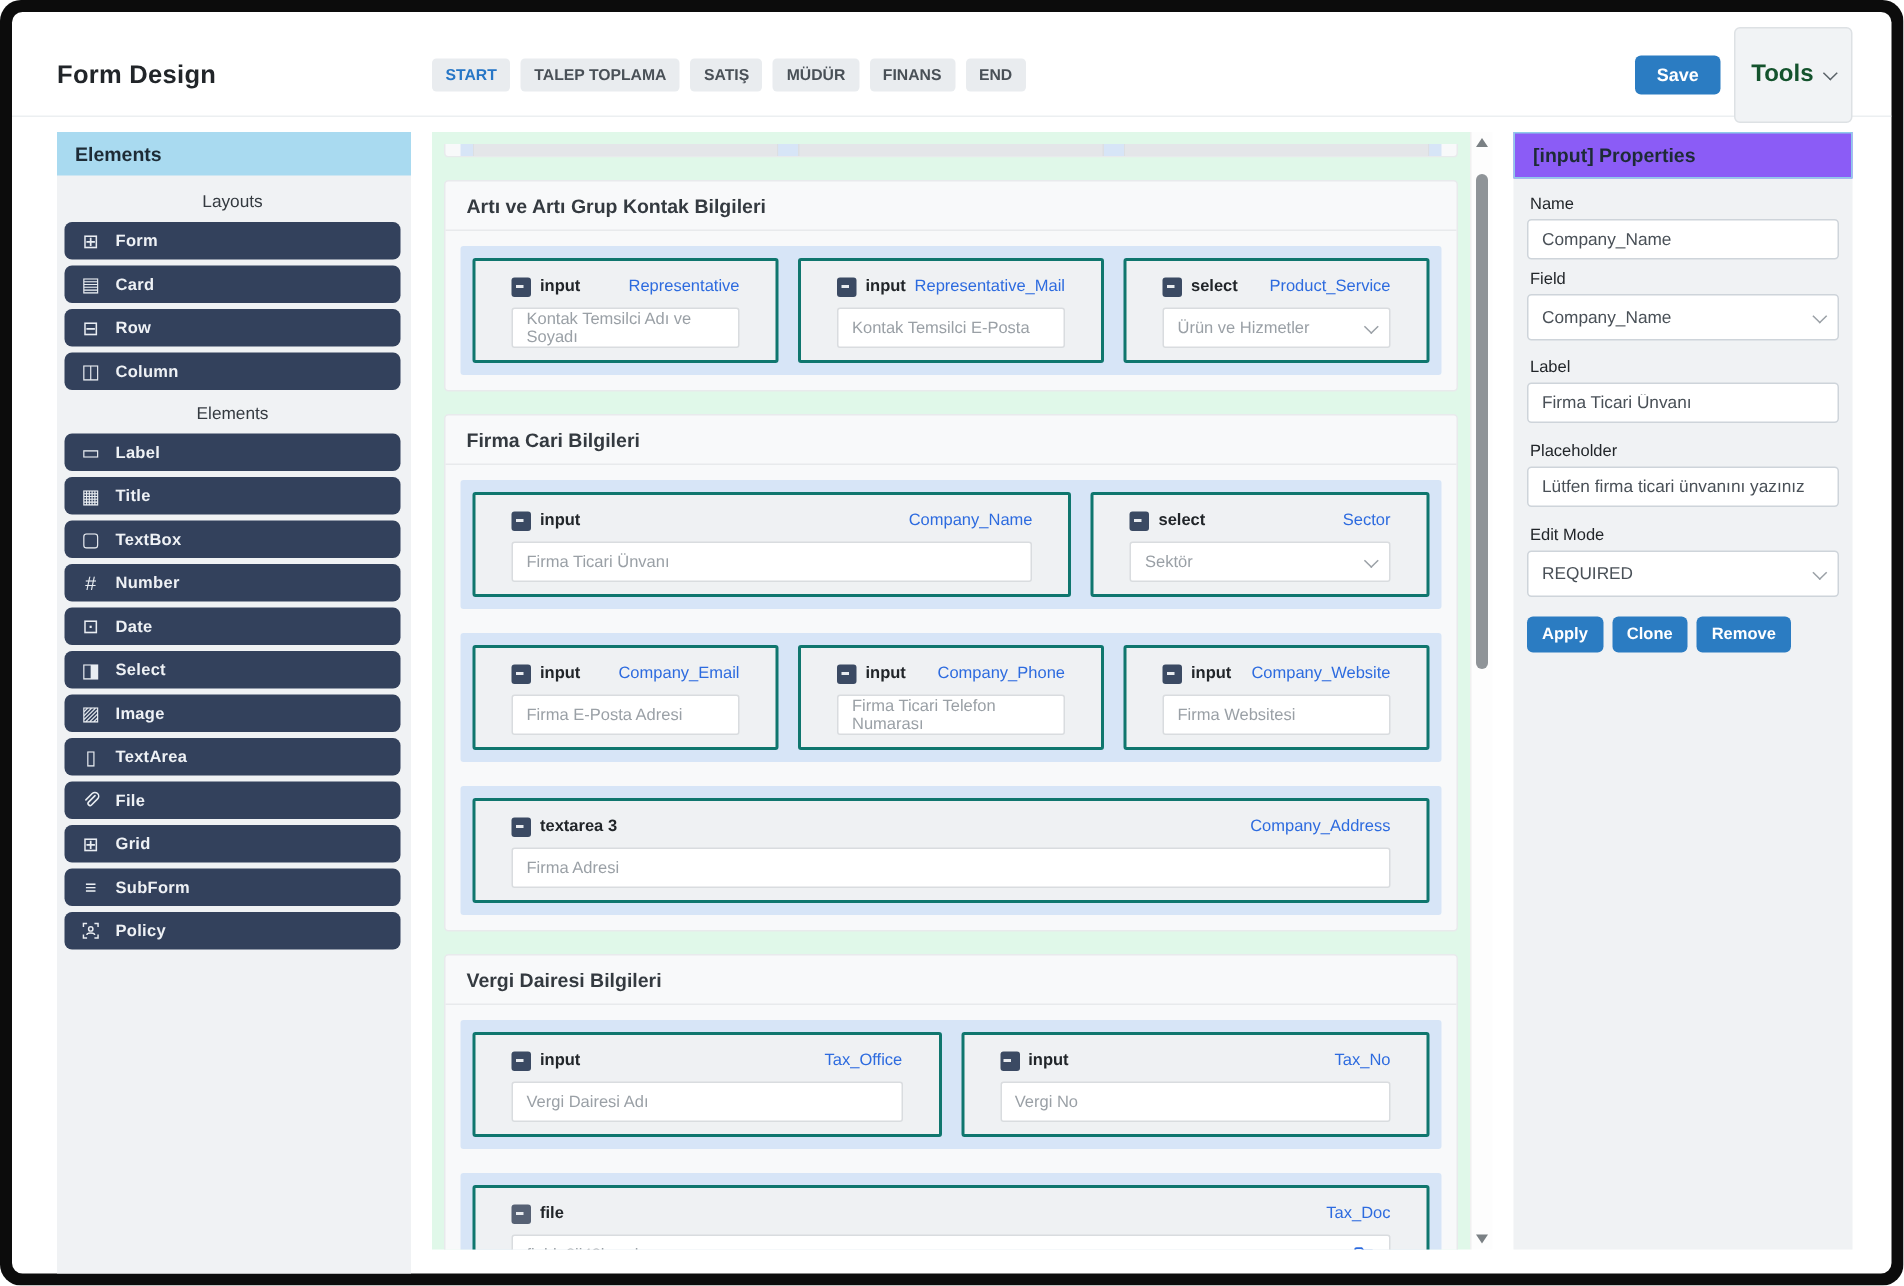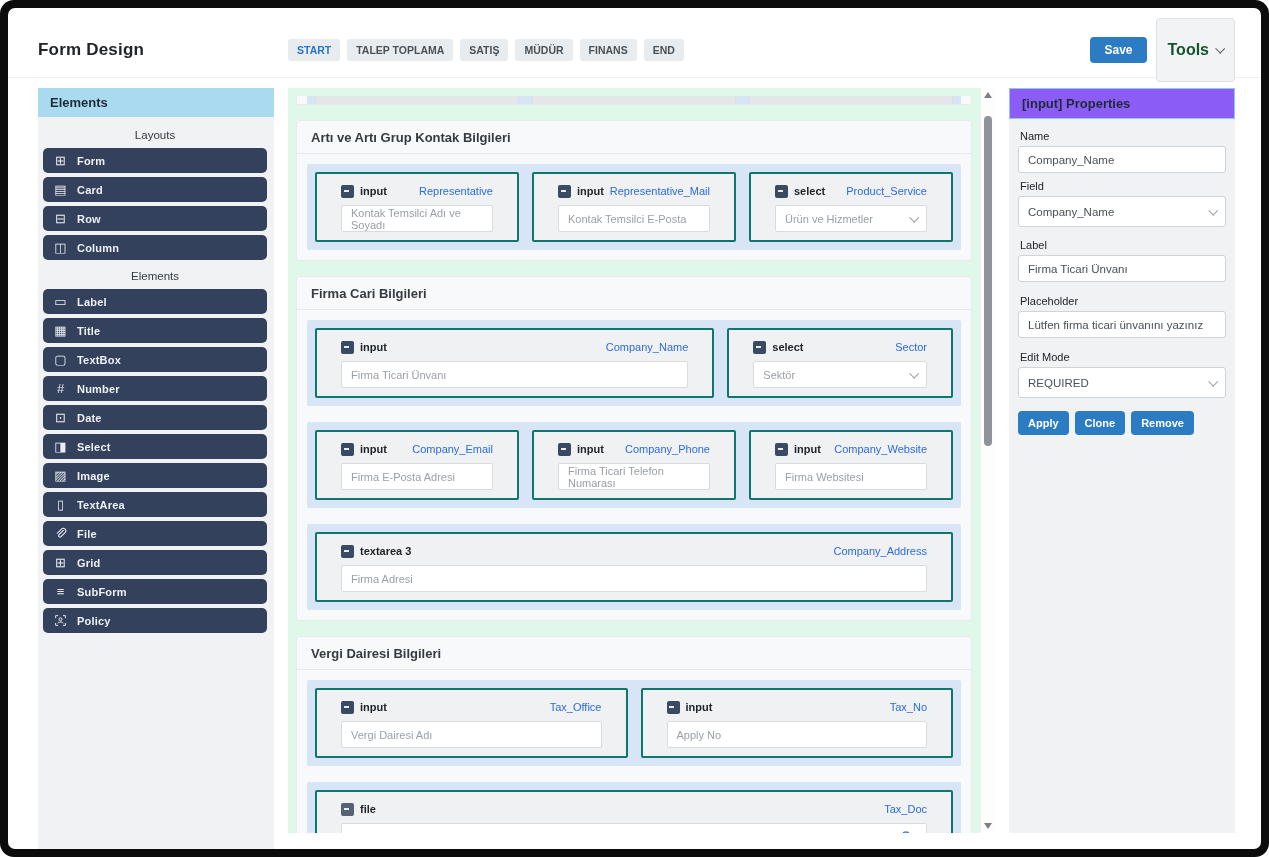--- a/index.html
+++ b/index.html
@@ -330,21 +330,21 @@
                   <span>Vergi Dairesi Adı</span>
                 </div>
               </div>
               <div class="field-card">
                 <div class="fc-head">
                   <span class="type-ic"></span>
                   <span class="fc-type">input</span>
                   <span class="fc-link">Tax_No</span>
                 </div>
                 <div class="fc-input">
-                  <span>Apply No</span>
+                  <span>Vergi No</span>
                 </div>
               </div>
             </div>
             <div class="blue-row">
               <div class="field-card">
                 <div class="fc-head">
                   <span class="type-ic file-ic"></span>
                   <span class="fc-type">file</span>
                   <span class="fc-link">Tax_Doc</span>
                 </div>

